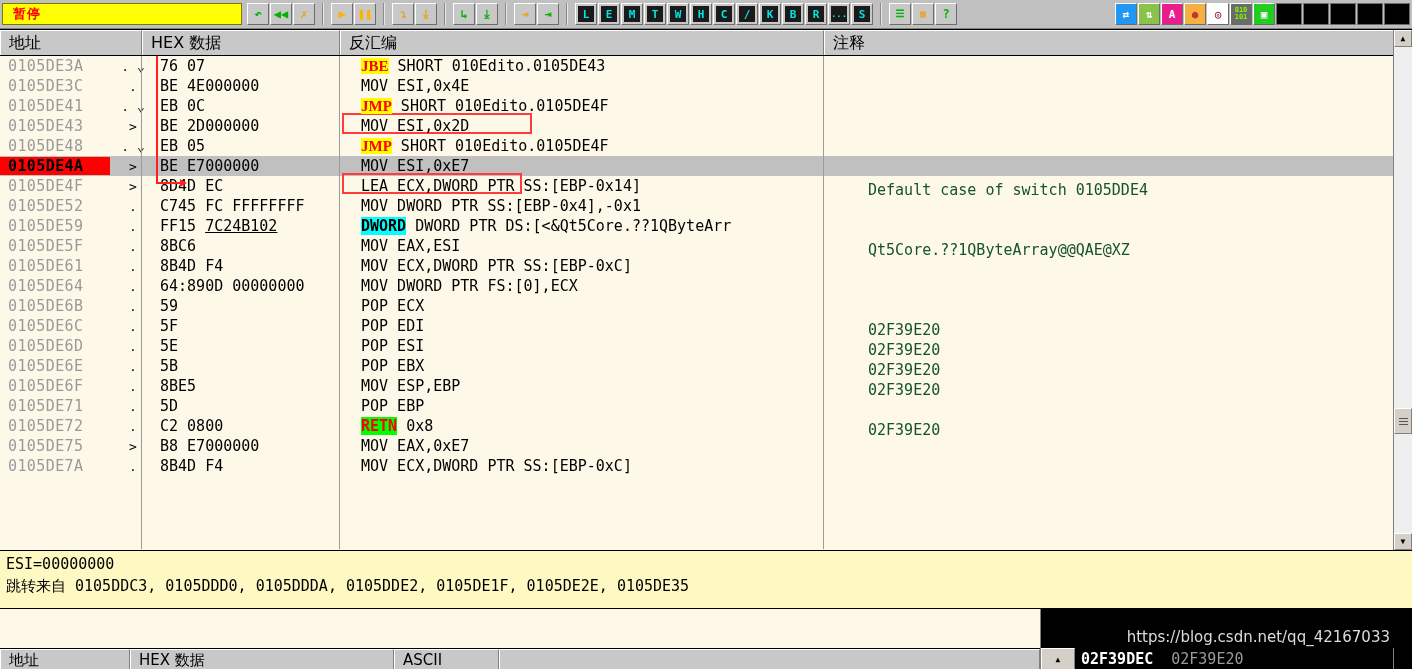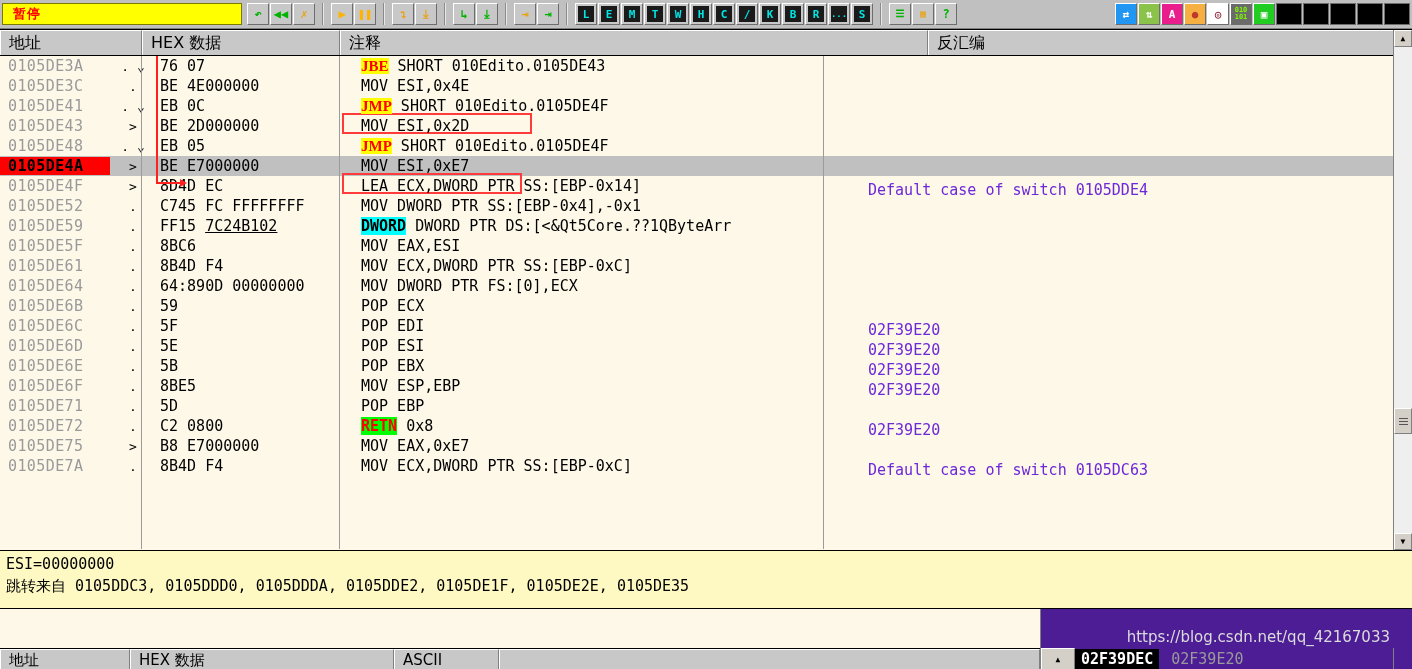--- a/index.html
+++ b/index.html
@@ -33,21 +33,21 @@
       padding-left:8px;border-right:1px solid #808080;box-sizing:border-box;
       border-top:1px solid #fff;border-left:1px solid #fff;background:#c8c8c8;}
   .rows{position:relative;height:493px;overflow:hidden;background:#fdf8e8;}
   .row{display:flex;height:20px;align-items:center;font-size:15px;white-space:pre;box-sizing:border-box;gap:7px;}
   .row.sel{background:#c0c0c0;}
   .c-addr{width:110px;color:#9a9a9a;padding-left:8px;box-sizing:border-box;letter-spacing:.4px;}
   .row.sel .c-addr{background:#ff0000;color:#000;font-weight:bold;width:110px;margin-left:0;}
   .c-mark{width:32px;text-align:center;color:#000;font-size:13px;box-sizing:border-box;}
   .c-hex{width:198px;color:#000;box-sizing:border-box;overflow:hidden;padding-left:4px;}
   .c-dis{width:484px;color:#000;box-sizing:border-box;overflow:hidden;position:relative;}
-  .c-cmt{flex:1;color:#6d28d9;box-sizing:border-box;padding-left:16px;overflow:hidden;margin-top:48px;}
+  .c-cmt{flex:1;color:#14532d;box-sizing:border-box;padding-left:16px;overflow:hidden;margin-top:48px;}
   .kw-y{background:#ffff00;color:#ff0000;font-weight:bold;font-family:Liberation Serif, serif;}
   .kw-c{background:#00ffff;color:#000;font-weight:bold;}
   .kw-g{background:#00ff00;color:#ff0000;font-weight:bold;}
   .und{text-decoration:underline;}
 
   .vsep{position:absolute;top:0;bottom:0;width:1px;background:#9b9b9b;}
 
   
   .jmp-line{position:absolute;background:#ff2020;}
   .jmp-head{position:absolute;width:0;height:0;border-top:4px solid transparent;border-bottom:4px solid transparent;
@@ -72,21 +72,21 @@
   .info-line .cn{font-family:"DejaVu Sans",sans-serif;}
 
   
   .bottom{position:relative;height:61px;background:#fdf8e8;display:flex;}
   .dump{position:relative;width:1040px;border-right:1px solid #808080;background:#fdf8e8;}
   .dump-hdr{position:absolute;bottom:0;left:0;right:0;height:22px;display:flex;background:#c8c8c8;
       border-top:1px solid #000;box-sizing:border-box;}
   .dump-hdr .hcell{font-family:"DejaVu Sans",sans-serif;font-size:15px;color:#000;display:flex;align-items:center;
       padding-left:8px;border-right:1px solid #808080;border-top:1px solid #fff;border-left:1px solid #fff;
       box-sizing:border-box;background:#c8c8c8;}
-  .stack{position:relative;flex:1;background:#4c1d95;}
+  .stack{position:relative;flex:1;background:#000000;}
   .stack-row{position:absolute;bottom:0;left:0;right:0;height:22px;display:flex;align-items:center;font-size:15px;}
   .stk-scroll{width:34px;height:22px;background:#d4d0c8;border-top:1px solid #fff;border-left:1px solid #fff;
       border-right:1px solid #808080;border-bottom:1px solid #808080;box-sizing:border-box;display:flex;
       align-items:center;justify-content:center;font-size:8px;}
   .stk-a{background:#000;color:#fff;padding:1px 6px;font-weight:bold;}
   .stk-b{color:#9a9a9a;padding-left:12px;}
   .stk-sep{position:absolute;right:18px;bottom:0;width:1px;height:22px;background:#808080;}
   .watermark{position:absolute;right:22px;bottom:24px;font-family:"DejaVu Sans",sans-serif;font-size:15px;
       color:#dcdcdc;white-space:nowrap;}
 </style>
@@ -212,22 +212,22 @@
     <div class="blankbtn"></div>
     <div class="blankbtn"></div>
   </div>
 </div>
 
 <div class="cpu-pane">
 
   <div class="hdr">
     <div class="hcell" style="width:142px">地址</div>
     <div class="hcell" style="width:198px">HEX 数据</div>
+    <div class="hcell" style="width:484px">反汇编</div>
     <div class="hcell" style="flex:1">注释</div>
-    <div class="hcell" style="width:484px">反汇编</div>
   </div>
 
   <div class="rows" id="rows">
     <div class="vsep" style="left:141px"></div>
     <div class="vsep" style="left:339px"></div>
     <div class="vsep" style="left:823px"></div>
 
     <div class="jmp-line" style="left:156px;top:0px;width:2px;height:128px"></div>
     <div class="jmp-line" style="left:156px;top:126px;width:26px;height:2px"></div>
     <div class="jmp-head" style="left:180px;top:123px"></div>
@@ -235,32 +235,32 @@
     <div class="annot" style="left:342px;top:57px;width:190px;height:21px"></div>
     <div class="annot" style="left:342px;top:117px;width:180px;height:21px"></div>
   <div class="row"><div class="c-addr">0105DE3A</div><div class="c-mark">. ⌄</div><div class="c-hex">76 07</div><div class="c-dis"><span class="kw-y">JBE</span><span> SHORT 010Edito.0105DE43</span></div><div class="c-cmt"></div></div>
       <div class="row"><div class="c-addr">0105DE3C</div><div class="c-mark">.</div><div class="c-hex">BE 4E000000</div><div class="c-dis">MOV ESI,0x4E</div><div class="c-cmt"></div></div>
       <div class="row"><div class="c-addr">0105DE41</div><div class="c-mark">. ⌄</div><div class="c-hex">EB 0C</div><div class="c-dis"><span class="kw-y">JMP</span><span> SHORT 010Edito.0105DE4F</span></div><div class="c-cmt"></div></div>
       <div class="row"><div class="c-addr">0105DE43</div><div class="c-mark">&gt;</div><div class="c-hex">BE 2D000000</div><div class="c-dis">MOV ESI,0x2D</div><div class="c-cmt"></div></div>
       <div class="row"><div class="c-addr">0105DE48</div><div class="c-mark">. ⌄</div><div class="c-hex">EB 05</div><div class="c-dis"><span class="kw-y">JMP</span><span> SHORT 010Edito.0105DE4F</span></div><div class="c-cmt"></div></div>
       <div class="row sel"><div class="c-addr">0105DE4A</div><div class="c-mark">&gt;</div><div class="c-hex">BE E7000000</div><div class="c-dis">MOV ESI,0xE7</div><div class="c-cmt">Default case of switch 0105DDE4</div></div>
       <div class="row"><div class="c-addr">0105DE4F</div><div class="c-mark">&gt;</div><div class="c-hex">8D4D EC</div><div class="c-dis">LEA ECX,DWORD PTR SS:[EBP-0x14]</div><div class="c-cmt"></div></div>
       <div class="row"><div class="c-addr">0105DE52</div><div class="c-mark">.</div><div class="c-hex">C745 FC FFFFFFFF</div><div class="c-dis">MOV DWORD PTR SS:[EBP-0x4],-0x1</div><div class="c-cmt"></div></div>
-      <div class="row"><div class="c-addr">0105DE59</div><div class="c-mark">.</div><div class="c-hex">FF15 <span class="und">7C24B102</span></div><div class="c-dis"><span class="kw-c">DWORD</span><span> DWORD PTR DS:[&lt;&amp;Qt5Core.??1QByteArr</span></div></div>
+      <div class="row"><div class="c-addr">0105DE59</div><div class="c-mark">.</div><div class="c-hex">FF15 <span class="und">7C24B102</span></div><div class="c-dis"><span class="kw-c">DWORD</span><span> DWORD PTR DS:[&lt;&amp;Qt5Core.??1QByteArr</span></div><div class="c-cmt">Qt5Core.??1QByteArray@@QAE@XZ</div></div>
       <div class="row"><div class="c-addr">0105DE5F</div><div class="c-mark">.</div><div class="c-hex">8BC6</div><div class="c-dis">MOV EAX,ESI</div><div class="c-cmt"></div></div>
       <div class="row"><div class="c-addr">0105DE61</div><div class="c-mark">.</div><div class="c-hex">8B4D F4</div><div class="c-dis">MOV ECX,DWORD PTR SS:[EBP-0xC]</div><div class="c-cmt"></div></div>
       <div class="row"><div class="c-addr">0105DE64</div><div class="c-mark">.</div><div class="c-hex">64:890D 00000000</div><div class="c-dis">MOV DWORD PTR FS:[0],ECX</div><div class="c-cmt"></div></div>
       <div class="row"><div class="c-addr">0105DE6B</div><div class="c-mark">.</div><div class="c-hex">59</div><div class="c-dis">POP ECX</div><div class="c-cmt">02F39E20</div></div>
       <div class="row"><div class="c-addr">0105DE6C</div><div class="c-mark">.</div><div class="c-hex">5F</div><div class="c-dis">POP EDI</div><div class="c-cmt">02F39E20</div></div>
       <div class="row"><div class="c-addr">0105DE6D</div><div class="c-mark">.</div><div class="c-hex">5E</div><div class="c-dis">POP ESI</div><div class="c-cmt">02F39E20</div></div>
       <div class="row"><div class="c-addr">0105DE6E</div><div class="c-mark">.</div><div class="c-hex">5B</div><div class="c-dis">POP EBX</div><div class="c-cmt">02F39E20</div></div>
       <div class="row"><div class="c-addr">0105DE6F</div><div class="c-mark">.</div><div class="c-hex">8BE5</div><div class="c-dis">MOV ESP,EBP</div><div class="c-cmt"></div></div>
       <div class="row"><div class="c-addr">0105DE71</div><div class="c-mark">.</div><div class="c-hex">5D</div><div class="c-dis">POP EBP</div><div class="c-cmt">02F39E20</div></div>
       <div class="row"><div class="c-addr">0105DE72</div><div class="c-mark">.</div><div class="c-hex">C2 0800</div><div class="c-dis"><span class="kw-g">RETN</span><span> 0x8</span></div><div class="c-cmt"></div></div>
-      <div class="row"><div class="c-addr">0105DE75</div><div class="c-mark">&gt;</div><div class="c-hex">B8 E7000000</div><div class="c-dis">MOV EAX,0xE7</div><div class="c-cmt">Default case of switch 0105DC63</div></div>
+      <div class="row"><div class="c-addr">0105DE75</div><div class="c-mark">&gt;</div><div class="c-hex">B8 E7000000</div><div class="c-dis">MOV EAX,0xE7</div></div>
       <div class="row"><div class="c-addr">0105DE7A</div><div class="c-mark">.</div><div class="c-hex">8B4D F4</div><div class="c-dis">MOV ECX,DWORD PTR SS:[EBP-0xC]</div><div class="c-cmt"></div></div>
     </div>
 
   <div class="vscroll">
     <div class="sb-btn">▲</div>
     <div class="sb-thumb" style="top:378px">
         <i></i>
         <i></i>
         <i></i>
       </div>

